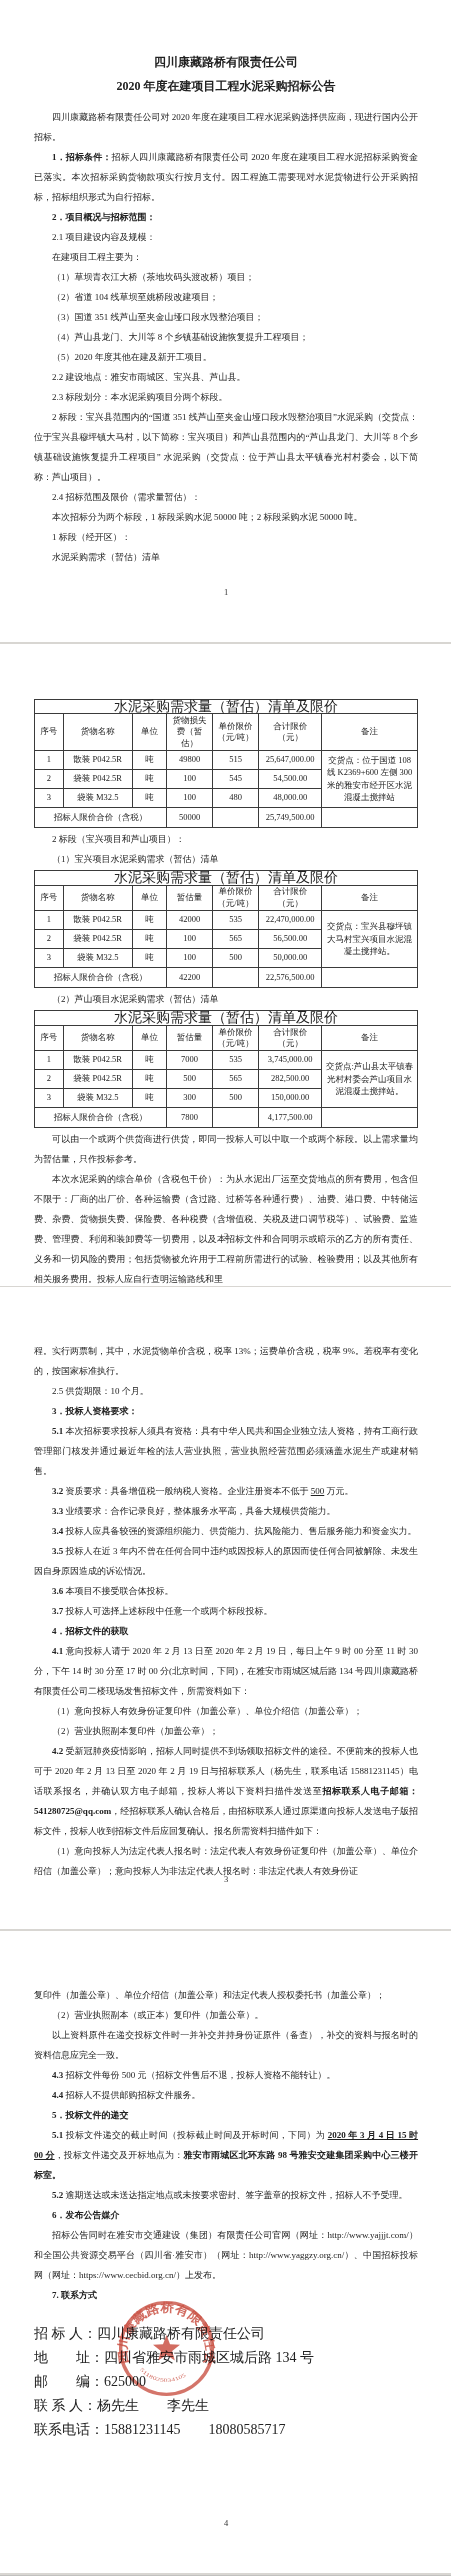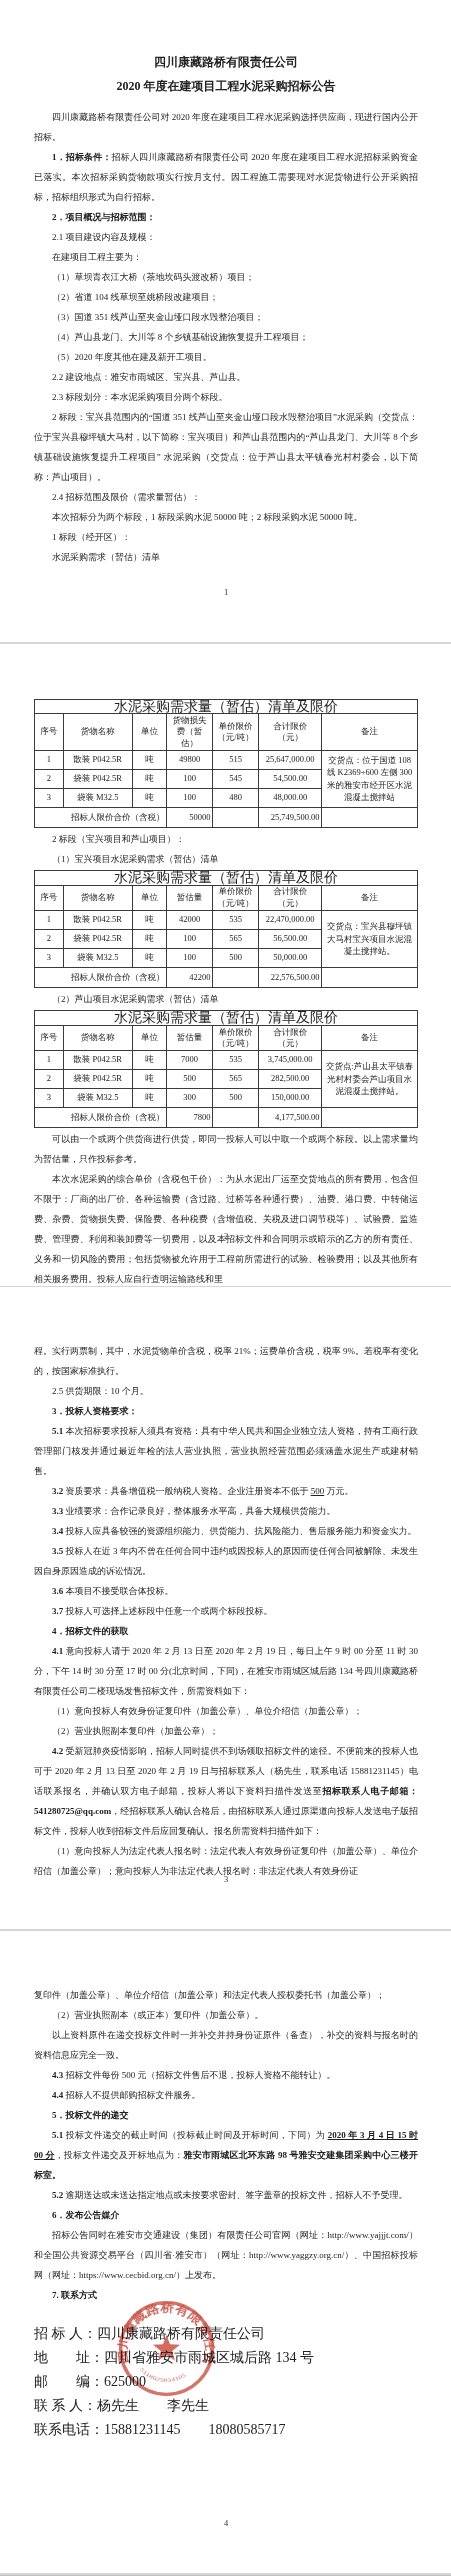--- a/index.html
+++ b/index.html
@@ -20,21 +20,21 @@
   .u{text-decoration:underline;}
   .doc-title{font-size:12px;font-weight:bold;text-align:center;line-height:24px;margin:0;}
   .title-block{padding-top:50px;margin-bottom:9px;}
   .footer{position:absolute;left:0;bottom:45px;width:100%;text-align:center;font-size:8.5px;color:#333;}
   .pt2{padding-top:54px;}
   table{width:100%;border-collapse:collapse;table-layout:fixed;margin:1.1px 0;}
   td{border:0.6px solid #3a3a3a;font-size:8.5px;text-align:center;padding:0.6px 1.7px;line-height:11.3px;vertical-align:middle;box-sizing:border-box;}
   .tbl-title td{font-size:14px;height:14.7px;border-bottom:0.6px solid #3a3a3a;}
   .hdr td{height:25px;}
   .drow td{height:19px;}
-  .trow td{height:20.3px;text-align:right;}
+  .trow td{height:20.3px;}
   .remark-cell{text-align:center;line-height:12.4px;font-size:8.5px;padding:1.1px 3.4px;margin-left:16px;}
   .tlabel{margin-top:1px;}
   .contact-line{line-height:24px;font-size:14px;}
   .seal{position:absolute;left:115px;top:366px;width:103px;height:103px;mix-blend-mode:multiply;opacity:.88;}
   .bottom-strip{height:5.1px;background:#c2c1bf;margin-top:1.7px;}
 </style>
 </head>
 <body>
 
 <div class="page">
@@ -247,21 +247,21 @@
       </table>
 
     <p class="indent tlabel">可以由一个或两个供货商进行供货，即同一投标人可以中取一个或两个标段。以上需求量均为暂估量，只作投标参考。</p>
     <p class="indent">本次水泥采购的综合单价（含税包干价）：为从水泥出厂运至交货地点的所有费用，包含但不限于：厂商的出厂价、各种运输费（含过路、过桥等各种通行费）、油费、港口费、中转储运费、杂费、货物损失费、保险费、各种税费（含增值税、关税及进口调节税等）、试验费、监造费、管理费、利润和装卸费等一切费用，以及本招标文件和合同明示或暗示的乙方的所有责任、义务和一切风险的费用；包括货物被允许用于工程前所需进行的试验、检验费用；以及其他所有相关服务费用。投标人应自行查明运输路线和里</p>
   </div>
   <div class="footer">2</div>
 </div>
 
 <div class="page">
   <div class="inner pt2">
-    <p>程。实行两票制，其中，水泥货物单价含税，税率 21%；运费单价含税，税率 9%。若税率有变化的，按国家标准执行。</p>
+    <p>程。实行两票制，其中，水泥货物单价含税，税率 13%；运费单价含税，税率 9%。若税率有变化的，按国家标准执行。</p>
     <p class="indent">2.5 供货期限：10 个月。</p>
     <p class="indent b">3．投标人资格要求：</p>
     <p class="indent"><b class="b">5.1</b><span> 本次招标要求投标人须具有资格：具有中华人民共和国企业独立法人资格，持有工商行政管理部门核发并通过最近年检的法人营业执照，营业执照经营范围必须涵盖水泥生产或建材销售。</span></p>
     <p class="indent"><b class="b">3.2</b><span> 资质要求：具备增值税一般纳税人资格。企业注册资本不低于 </span><span class="u">500</span><span> 万元。</span></p>
     <p class="indent"><b class="b">3.3</b><span> 业绩要求：合作记录良好，整体服务水平高，具备大规模供货能力。</span></p>
     <p class="indent"><b class="b">3.4</b><span> 投标人应具备较强的资源组织能力、供货能力、抗风险能力、售后服务能力和资金实力。</span></p>
     <p class="indent"><b class="b">3.5</b><span> 投标人在近 3 年内不曾在任何合同中违约或因投标人的原因而使任何合同被解除、未发生因自身原因造成的诉讼情况。</span></p>
     <p class="indent"><b class="b">3.6</b><span> 本项目不接受联合体投标。</span></p>
     <p class="indent"><b class="b">3.7</b><span> 投标人可选择上述标段中任意一个或两个标段投标。</span></p>
     <p class="indent b">4．招标文件的获取</p>

